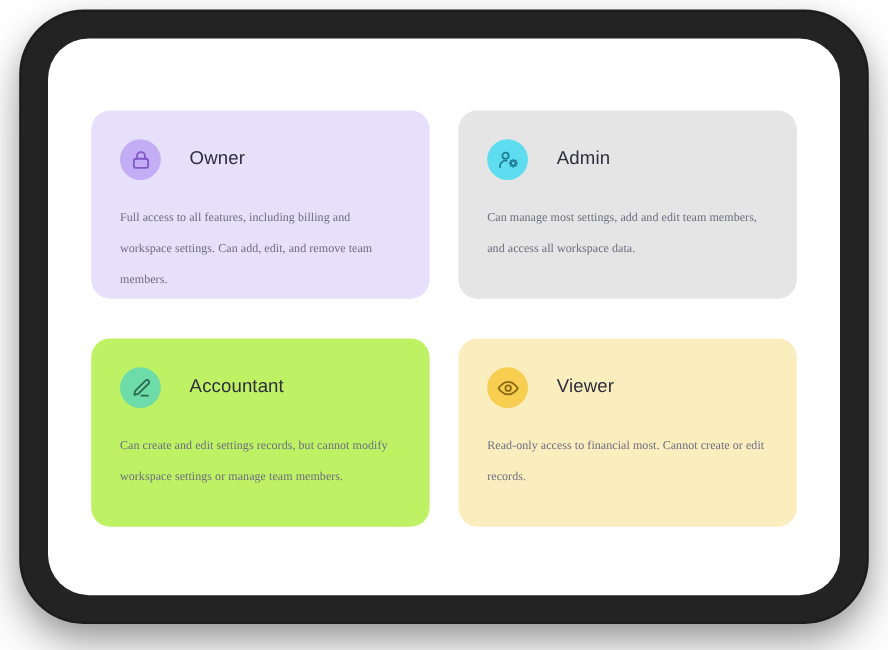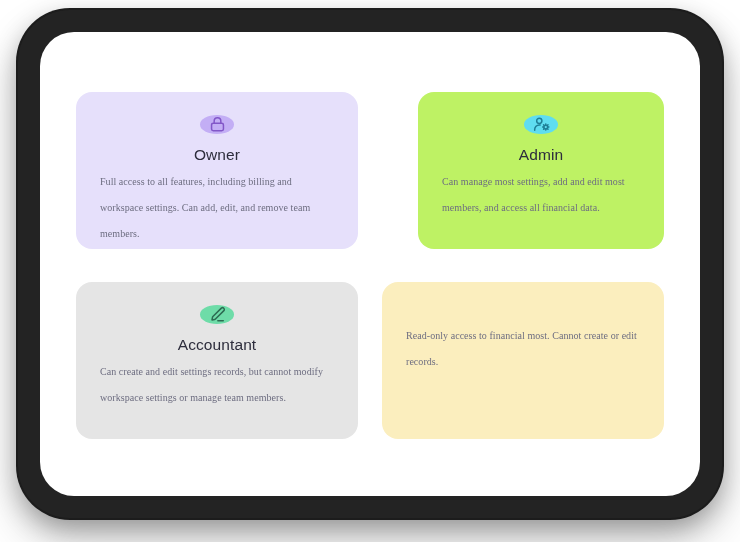--- a/index.html
+++ b/index.html
@@ -57,23 +57,22 @@
   .role-card {
     box-sizing: border-box;
     border-radius: 16px;
     padding: 23px 24px 0 24px;
     overflow: hidden;
   }
 
   .role-head {
     display: flex;
     align-items: center;
-    gap: 12px;
+    gap: 24px;
     height: 36px;
-    flex-direction: column;
   }
 
   .role-badge {
     width: 34px;
     height: 34px;
     min-width: 34px;
     border-radius: 50%;
     display: flex;
     align-items: center;
     justify-content: center;
@@ -112,47 +111,56 @@
             <svg width="19" height="19" viewBox="0 0 24 24" fill="none" stroke="currentColor" stroke-width="1.9" stroke-linecap="round" stroke-linejoin="round">
               <rect x="4.5" y="10.5" width="15" height="9.5" rx="2.2"></rect>
               <path d="M7.8 10.5V7.6a4.2 4.2 0 0 1 8.4 0v2.9"></path>
             </svg>
           </div>
           <div class="role-title">Owner</div>
         </div>
         <div class="role-desc">Full access to all features, including billing and workspace settings. Can add, edit, and remove team members.</div>
       </div>
 
-      <div class="role-card" style="background: #bef264; margin-left: 36px;">
+      <div class="role-card" style="background: #e5e5e5;">
         <div class="role-head">
           <div class="role-badge" style="background: rgb(95, 221, 240); color: rgb(31, 127, 150);">
             <svg width="19" height="19" viewBox="0 0 24 24" fill="none" stroke="currentColor" stroke-width="1.9" stroke-linecap="round" stroke-linejoin="round">
               <circle cx="9.2" cy="7.3" r="3.3"></circle>
               <path d="M3.4 19.4v-1.1a5.8 5.8 0 0 1 5.8-5.8h1.1"></path>
               <circle cx="17.4" cy="15.2" r="2.4"></circle>
               <path d="M17.4 11.3v1.1M17.4 18v1.1M21.3 15.2h-1.1M14.6 15.2h-1.1M20.2 12.4l-.8.8M15.4 17.2l-.8.8M20.2 18l-.8-.8M15.4 13.2l-.8-.8"></path>
             </svg>
           </div>
           <div class="role-title">Admin</div>
         </div>
-        <div class="role-desc">Can manage most settings, add and edit most members, and access all financial data.</div>
+        <div class="role-desc">Can manage most settings, add and edit team members, and access all workspace data.</div>
       </div>
 
-      <div class="role-card" style="background: #e5e5e5;">
+      <div class="role-card" style="background: #bef264;">
         <div class="role-head">
           <div class="role-badge" style="background: rgb(110, 220, 168); color: rgb(44, 107, 82);">
             <svg width="19" height="19" viewBox="0 0 24 24" fill="none" stroke="currentColor" stroke-width="1.9" stroke-linecap="round" stroke-linejoin="round">
               <path d="M17.2 3.6 6.2 14.6a2 2 0 0 0-.55 1.05l-.6 3.3 3.3-.6a2 2 0 0 0 1.05-.55l11-11a2.4 2.4 0 0 0-3.2-3.2z"></path>
               <path d="M12.4 19.9h6.9"></path>
             </svg>
           </div>
           <div class="role-title">Accountant</div>
         </div>
         <div class="role-desc">Can create and edit settings records, but cannot modify workspace settings or manage team members.</div>
       </div>
 
       <div class="role-card" style="background: rgb(251, 238, 190);">
+        <div class="role-head">
+          <div class="role-badge" style="background: rgb(247, 206, 79); color: rgb(138, 106, 21);">
+            <svg width="19" height="19" viewBox="0 0 24 24" fill="none" stroke="currentColor" stroke-width="1.9" stroke-linecap="round" stroke-linejoin="round">
+              <path d="M1.9 12S5.6 5.4 12 5.4 22.1 12 22.1 12 18.4 18.6 12 18.6 1.9 12 1.9 12z"></path>
+              <circle cx="12" cy="12" r="2.9"></circle>
+            </svg>
+          </div>
+          <div class="role-title">Viewer</div>
+        </div>
         <div class="role-desc">Read-only access to financial most. Cannot create or edit records.</div>
       </div>
 
     </div>
   </div>
 </div>
 
 </body></html>

